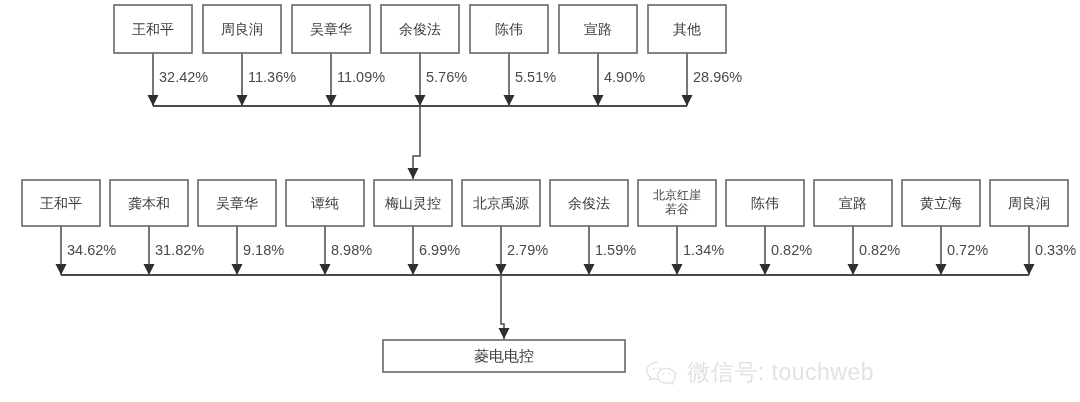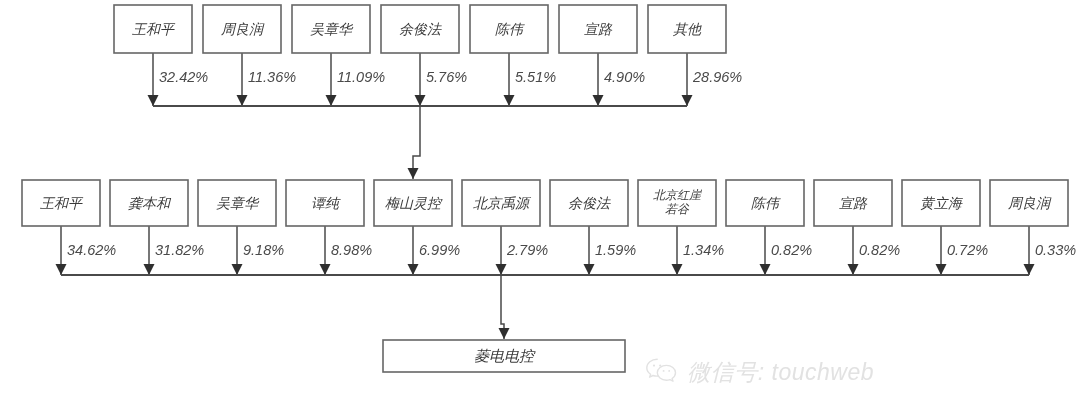--- a/index.html
+++ b/index.html
@@ -12,21 +12,20 @@
     width: 1080px;
     height: 402px;
     font-family: "Liberation Sans", "DejaVu Sans", sans-serif;
     overflow: hidden;
     position: relative;
   }
   #diagram-root {
     position: relative;
     width: 888px;
     height: 402px;
-    font-style: italic;
   }
   svg.chart-svg {
     position: absolute;
     left: 0;
     top: 0;
     width: 1080px;
     height: 402px;
     display: block;
   }
   .node-box {
@@ -65,21 +64,21 @@
     fill: none;
   }
   .arrow-head {
     fill: #2f2f2f;
   }
   .watermark {
     position: absolute;
     right: 14px;
     bottom: 14px;
     display: flex;
-    align-items: flex-start;
+    align-items: flex-end;
     gap: 8px;
     color: #e2e2e2;
     font-size: 23px;
     font-family: "Liberation Sans", "DejaVu Sans", sans-serif;
     letter-spacing: 0.5px;
     user-select: none;
     white-space: nowrap;
   }
   .watermark-icon {
     flex: 0 0 auto;

